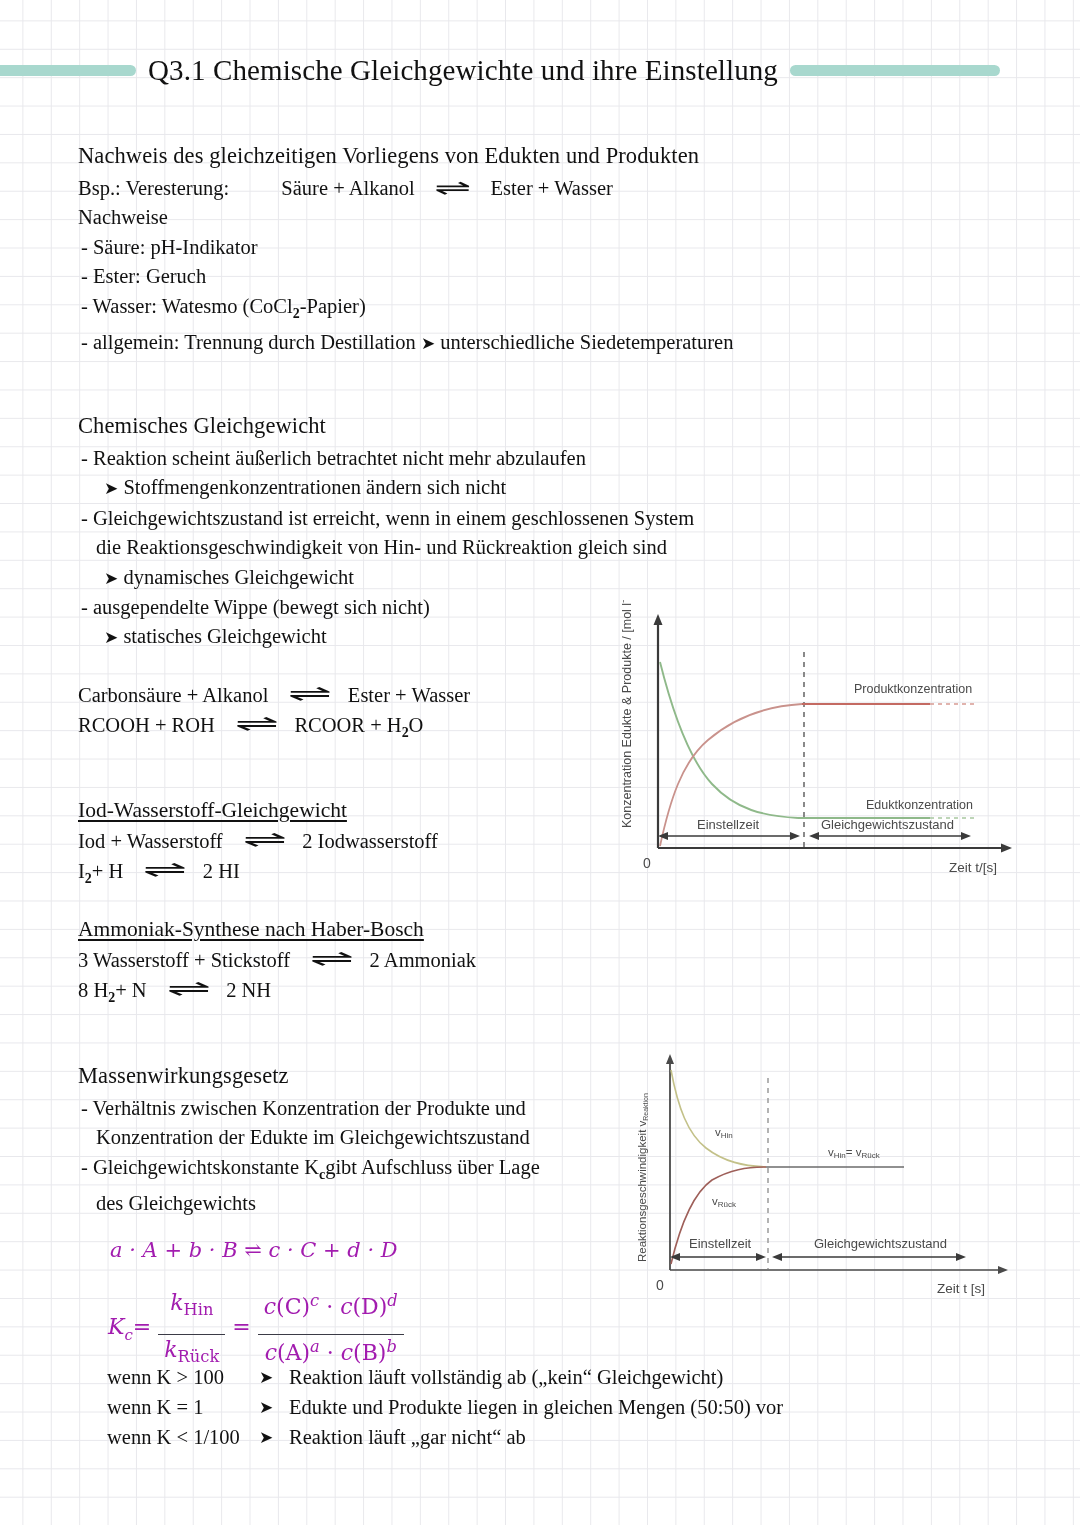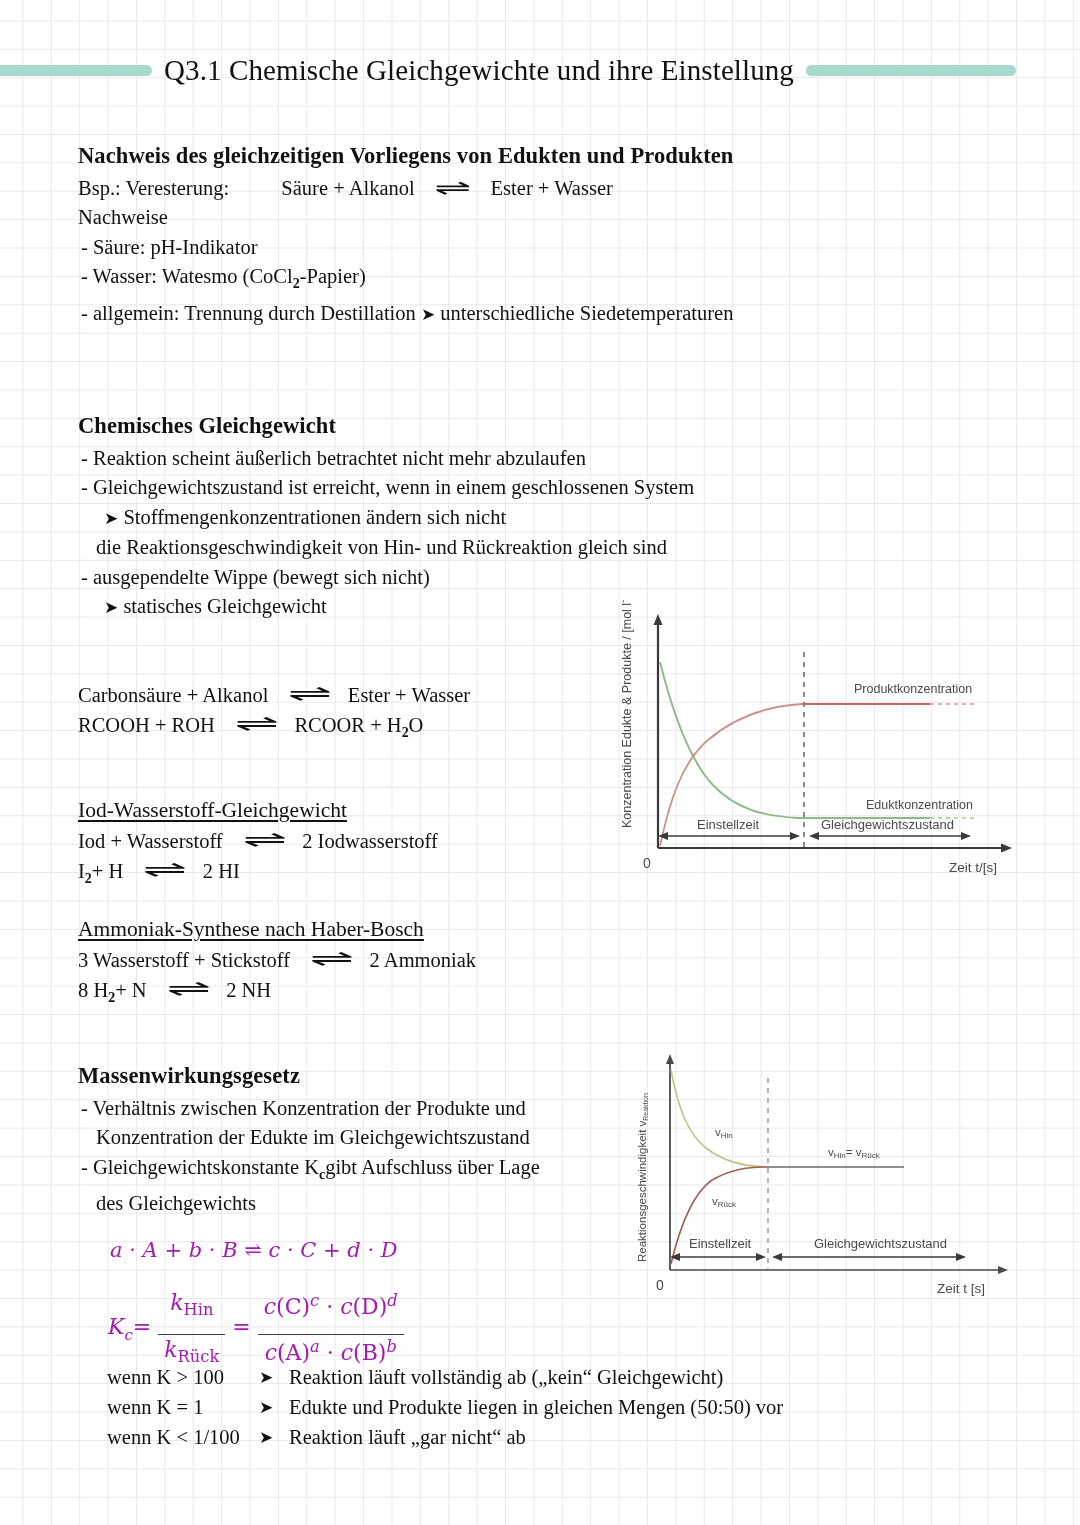--- a/index.html
+++ b/index.html
@@ -18,21 +18,21 @@
     background-size: 28.4px 28.4px;
     background-position: -6px -8px;
     font-family: "Liberation Serif", serif;
     color: #111111;
   }
 
   
   .title-row {
     position: absolute;
     top: 50px;
-    left: 16px;
+    left: 0;
     width: 931px;
     height: 40px;
     display: flex;
     align-items: center;
     justify-content: center;
   }
   .title-bar-left, .title-bar-right {
     height: 11px;
     background: #a8d8ce;
     border-radius: 6px;
@@ -44,21 +44,21 @@
     font-size: 29px;
     font-weight: 400;
     white-space: nowrap;
     letter-spacing: 0.1px;
     color: #111;
   }
 
   
   .block { position: absolute; }
   .h2 {
-    font-weight: bold;
+    font-weight: normal;
     font-size: 22.5px;
     letter-spacing: 0.1px;
     margin: 0 0 5px 0;
     white-space: nowrap;
   }
   .h3 {
     font-size: 21.5px;
     text-decoration: underline;
     text-underline-offset: 3px;
     margin: 0 0 3px 0;
@@ -146,42 +146,47 @@
     <span>Bsp.: Veresterung:</span>
     <span style="display:inline-block;width:42px;"></span>
     <span>Säure + Alkanol</span>
     <span class="eqa-open">⇌</span>
     <span>Ester + Wasser</span>
   </div>
 
   <div class="line">Nachweise</div>
 
   <div class="line indent1">- Säure: pH-Indikator</div>
+  <div class="line indent1">- Ester: Geruch</div>
 
   <div class="line indent1">
     <span>- Wasser: Watesmo (CoCl</span><sub>2</sub><span>-Papier)</span>
   </div>
 
   <div class="line indent1">
     <span>- allgemein: Trennung durch Destillation</span>
     <span class="arrowg">➤</span>
     <span>unterschiedliche Siedetemperaturen</span>
   </div>
 </div>
 
 <div class="block" style="top:413px; left:78px;">
   <div class="h2">Chemisches Gleichgewicht</div>
 
   <div class="line indent1">- Reaktion scheint äußerlich betrachtet nicht mehr abzulaufen</div>
-  <div class="line indent1">- Gleichgewichtszustand ist erreicht, wenn in einem geschlossenen System</div>
   <div class="line indent2">
     <span class="arrowg">➤</span>
     <span>Stoffmengenkonzentrationen ändern sich nicht</span>
   </div>
+  <div class="line indent1">- Gleichgewichtszustand ist erreicht, wenn in einem geschlossenen System</div>
   <div class="line indent3">die Reaktionsgeschwindigkeit von Hin- und Rückreaktion gleich sind</div>
+  <div class="line indent2">
+    <span class="arrowg">➤</span>
+    <span>dynamisches Gleichgewicht</span>
+  </div>
   <div class="line indent1">- ausgependelte Wippe (bewegt sich nicht)</div>
   <div class="line indent2">
     <span class="arrowg">➤</span>
     <span>statisches Gleichgewicht</span>
   </div>
 </div>
 
 <div class="block" style="top:680px; left:78px;">
   <div class="line">
     <span>Carbonsäure + Alkanol</span>

